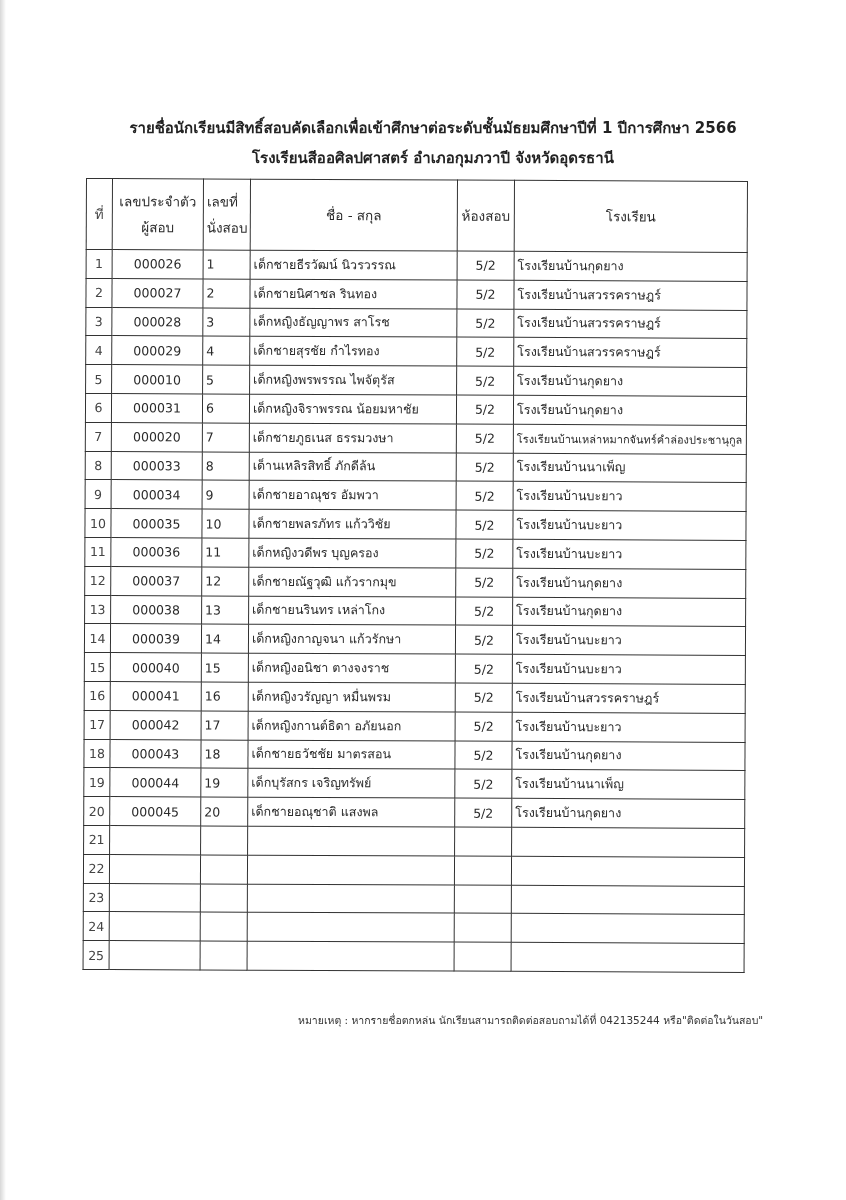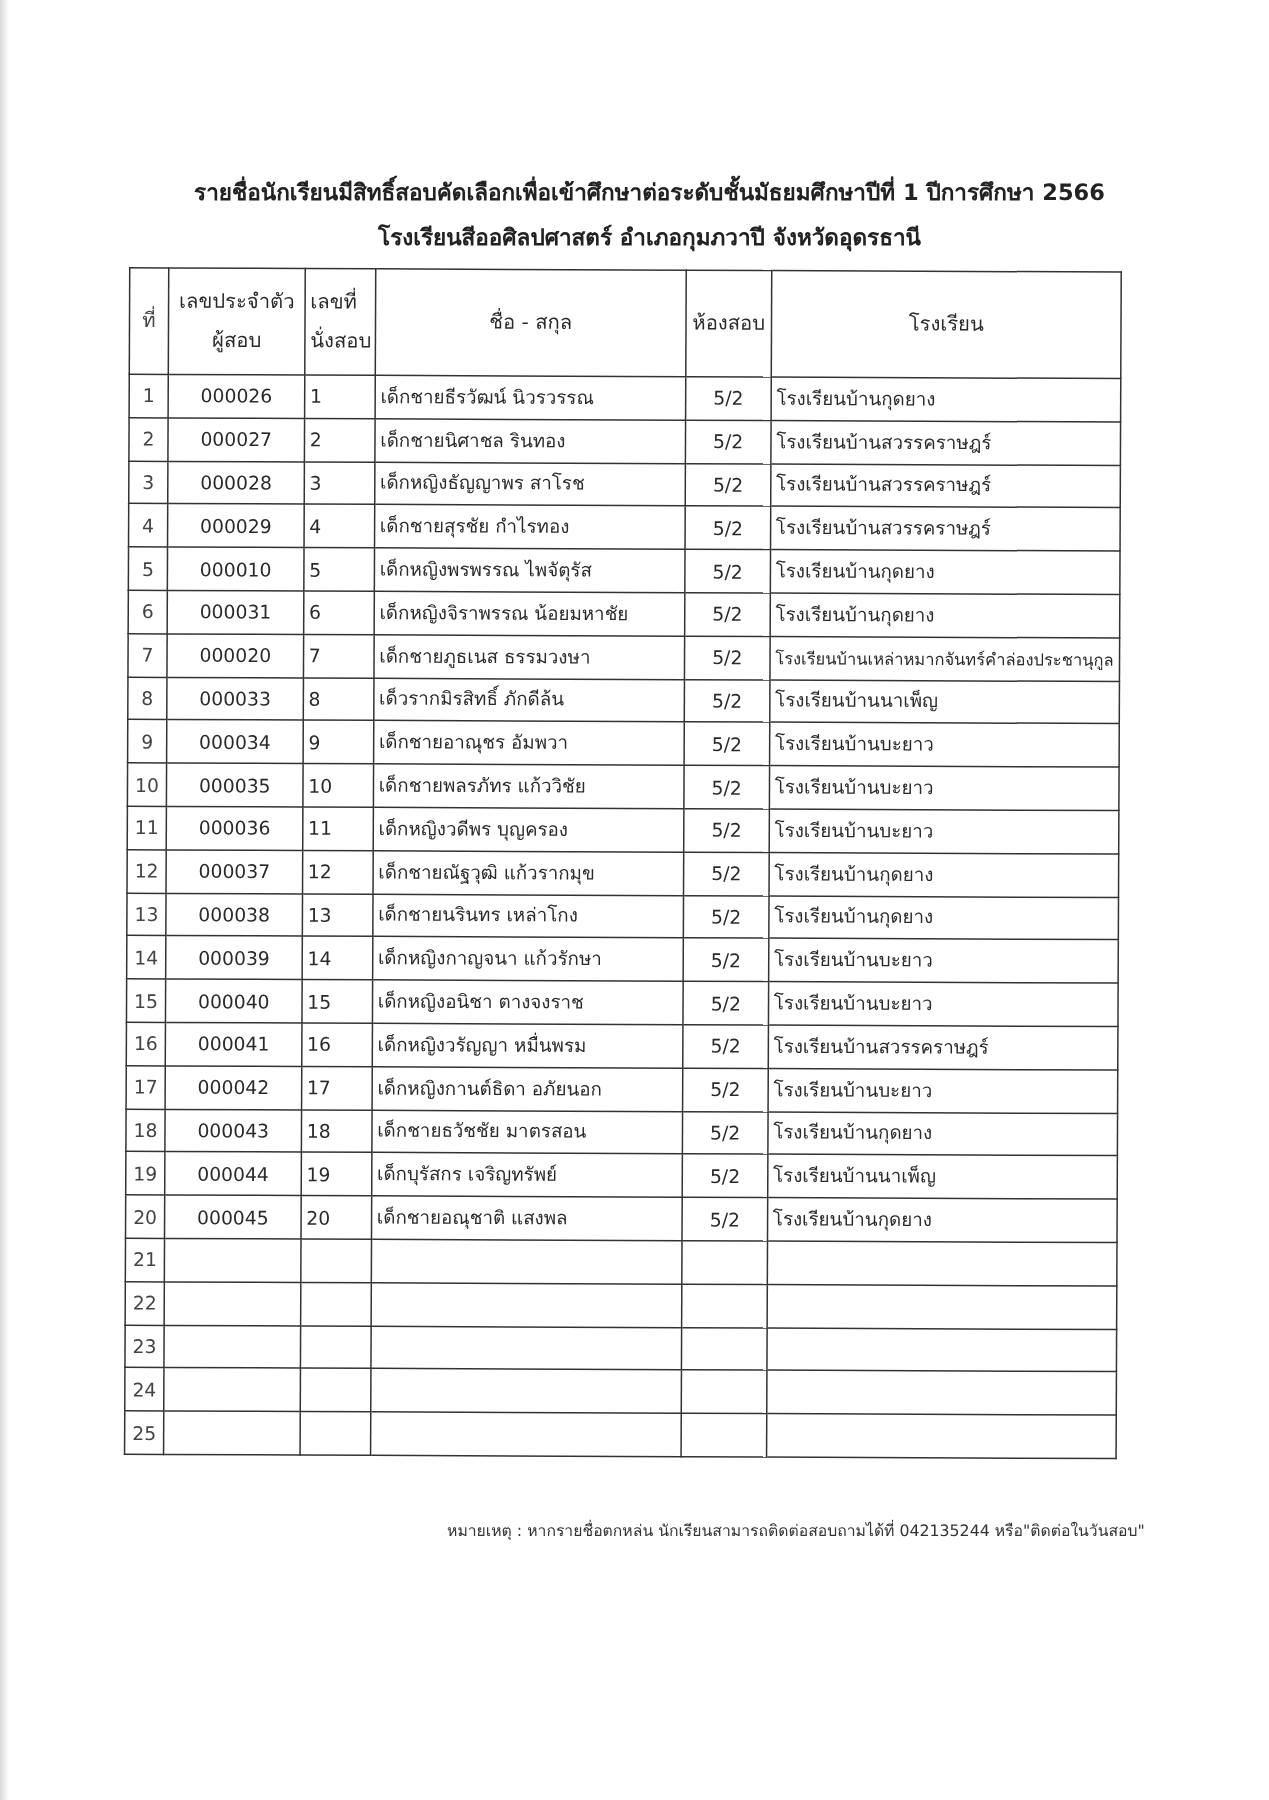--- a/index.html
+++ b/index.html
@@ -106,21 +106,21 @@
         <td class="c-id">000020</td>
         <td class="c-seat">7</td>
         <td class="c-name">เด็กชายภูธเนส ธรรมวงษา</td>
         <td class="c-room">5/2</td>
         <td class="c-school small">โรงเรียนบ้านเหล่าหมากจันทร์คำล่องประชานุกูล</td>
       </tr>
       <tr>
         <td class="c-no">8</td>
         <td class="c-id">000033</td>
         <td class="c-seat">8</td>
-        <td class="c-name">เด็วรากมิรสิทธิ์ ภักดีล้น</td>
+        <td class="c-name">เด็านเหลิรสิทธิ์ ภักดีล้น</td>
         <td class="c-room">5/2</td>
         <td class="c-school">โรงเรียนบ้านนาเพ็ญ</td>
       </tr>
       <tr>
         <td class="c-no">9</td>
         <td class="c-id">000034</td>
         <td class="c-seat">9</td>
         <td class="c-name">เด็กชายอาณุชร อัมพวา</td>
         <td class="c-room">5/2</td>
         <td class="c-school">โรงเรียนบ้านบะยาว</td>

